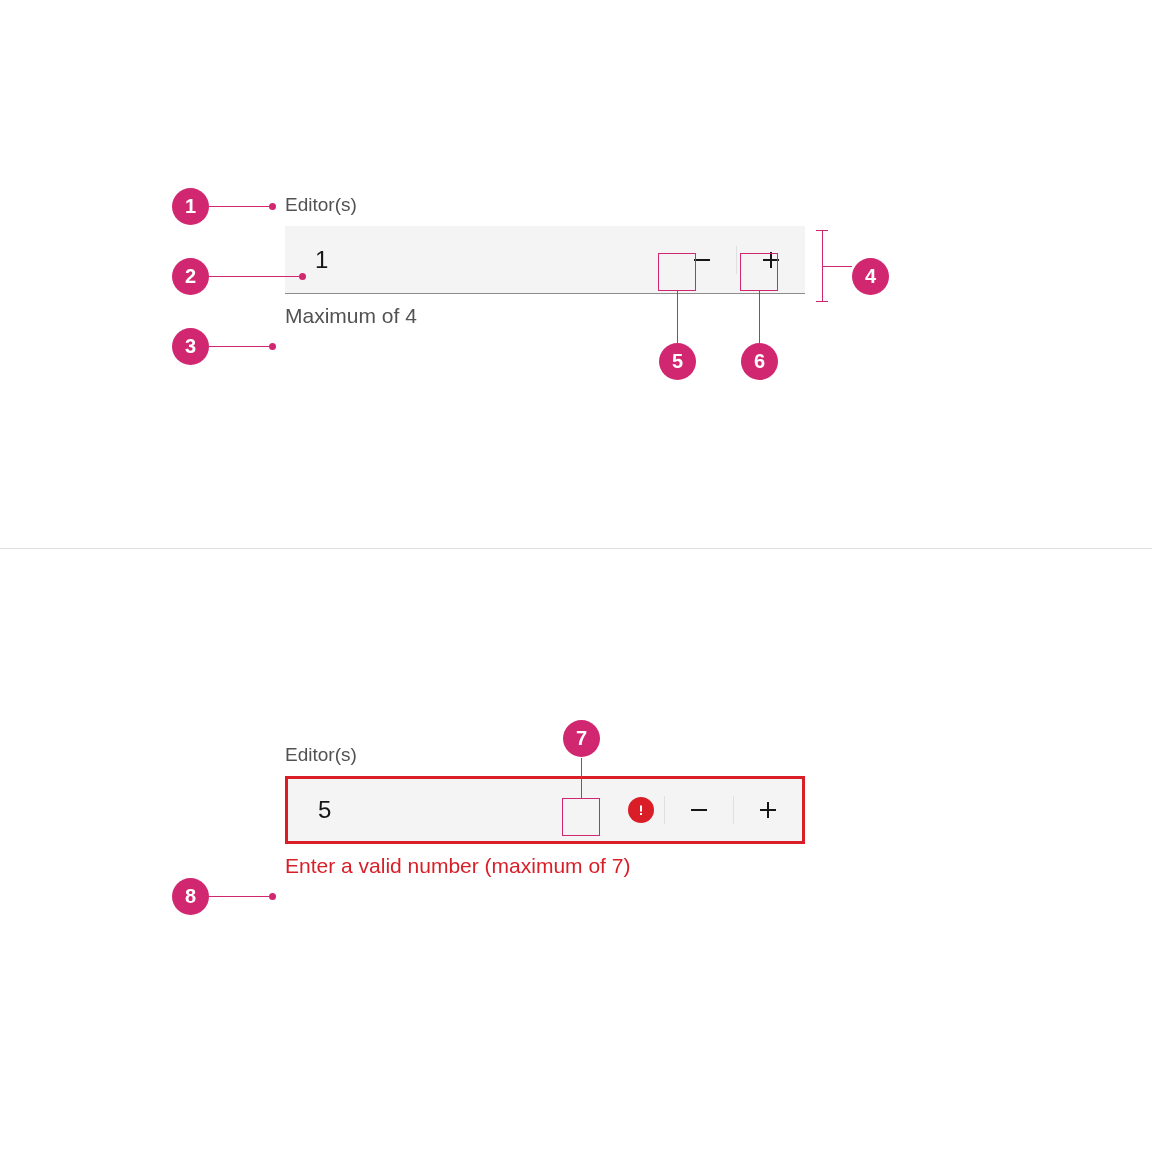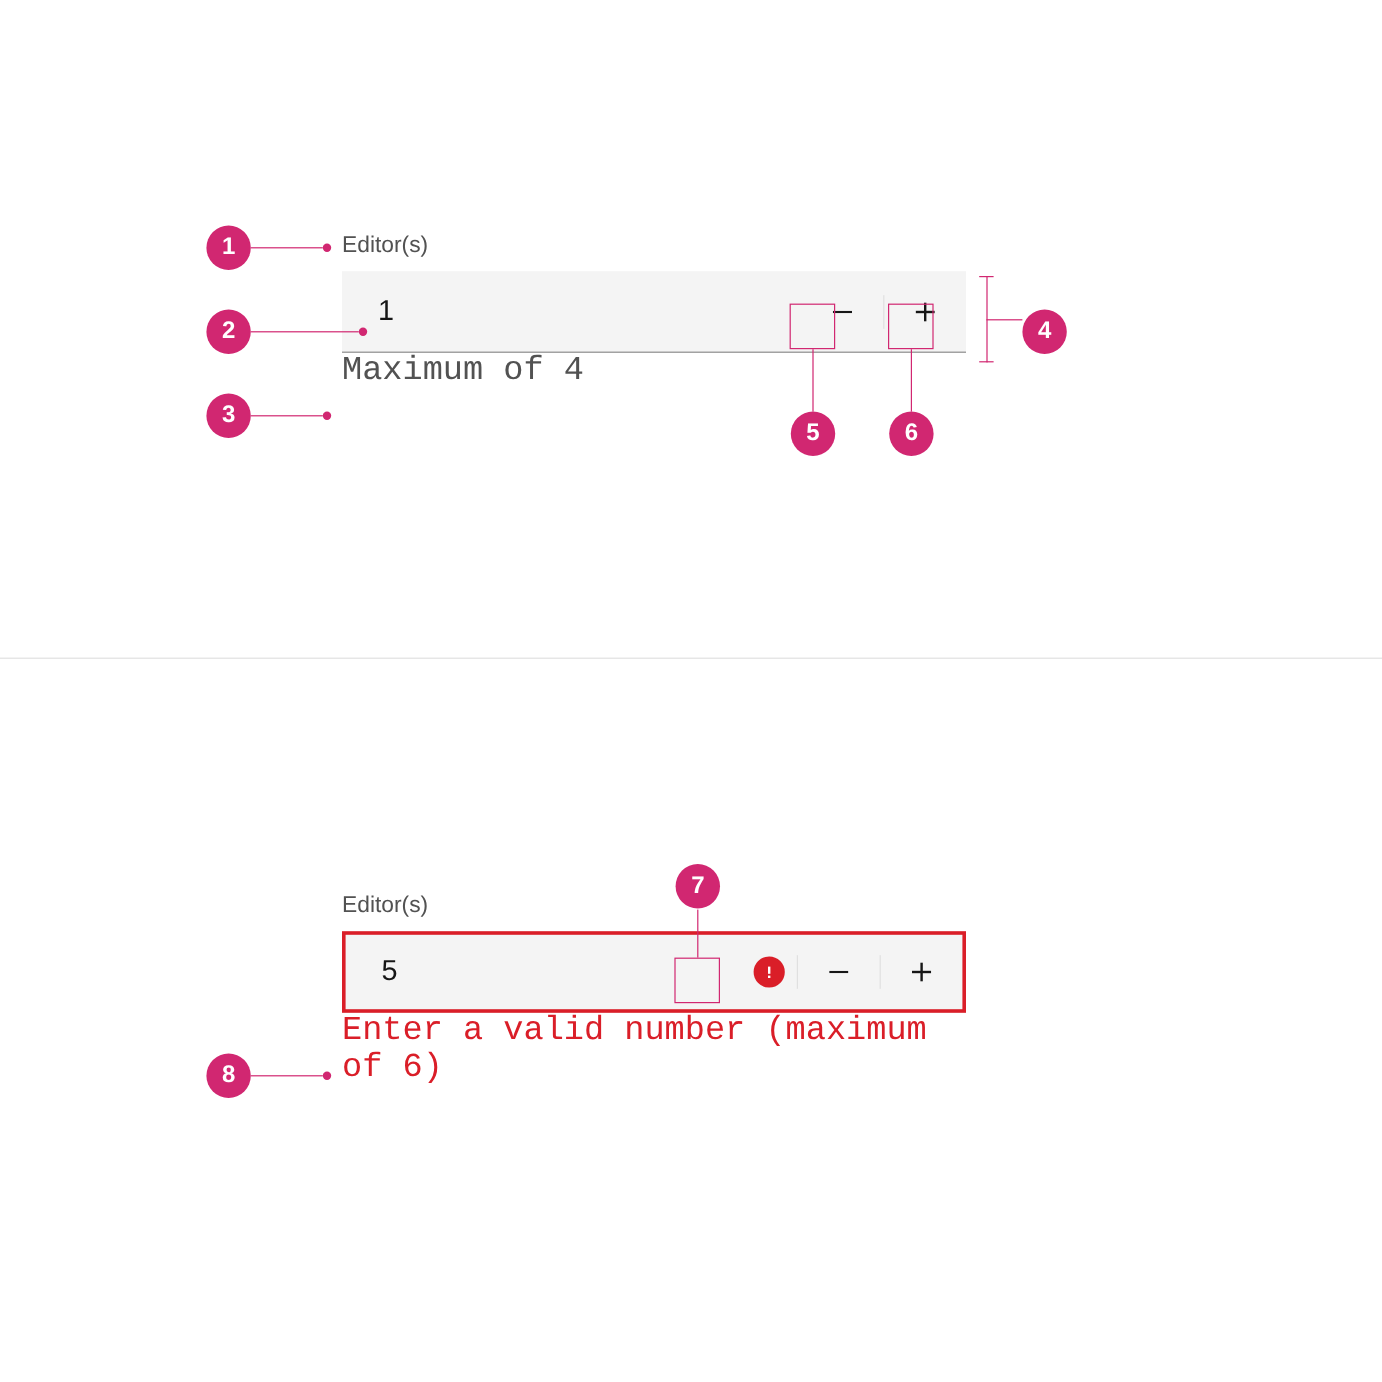--- a/index.html
+++ b/index.html
@@ -39,23 +39,23 @@
   }
   .numinput.error .field {
     border: 3px solid #da1e28;
   }
   .numinput .field .value {
     font-size: 24px;
     color: #161616;
     flex: 1;
   }
   .numinput .helper {
-    font-size: 28px;
+    font-size: 21px;
     color: #525252;
-    font-family: Liberation Mono, monospace;
+    margin-top: 10px;
   }
   .numinput.error .helper {
     color: #da1e28;
   }
   .stepper-sep {
     width: 1px;
     height: 28px;
     background: #e0e0e0;
   }
   .stepper-btn {
@@ -195,21 +195,21 @@
     </div>
     <div class="stepper-sep"></div>
     <div class="stepper-btn">
       <svg width="16" height="16" viewBox="0 0 16 16">
         <rect x="7" y="0" width="2" height="16" fill="#161616"></rect>
         <rect x="0" y="7" width="16" height="2" fill="#161616"></rect>
       </svg>
     </div>
   </div>
 
-  <div class="helper">Enter a valid number (maximum of 6)</div>
+  <div class="helper">Enter a valid number (maximum of 7)</div>
 </div>
 
 <div class="anno-box" style="left:562px; top:798px; width:38px; height:38px;"></div>
 <div class="anno-wire v" style="left:581px; top:758px; height:40px;"></div>
 <div class="anno" style="left:563px; top:720px;">7</div>
 
 <div class="anno" style="left:172px; top:878px;">8</div>
 <div class="anno-wire h" style="left:209px; top:896px; width:60px;"></div>
 <div class="anno-dot" style="left:269px; top:893px;"></div>
 

